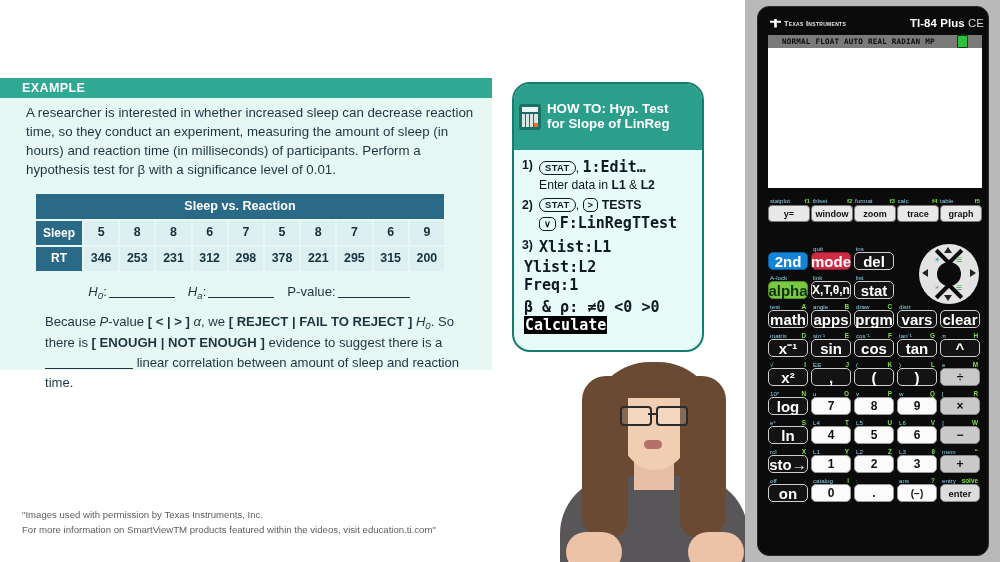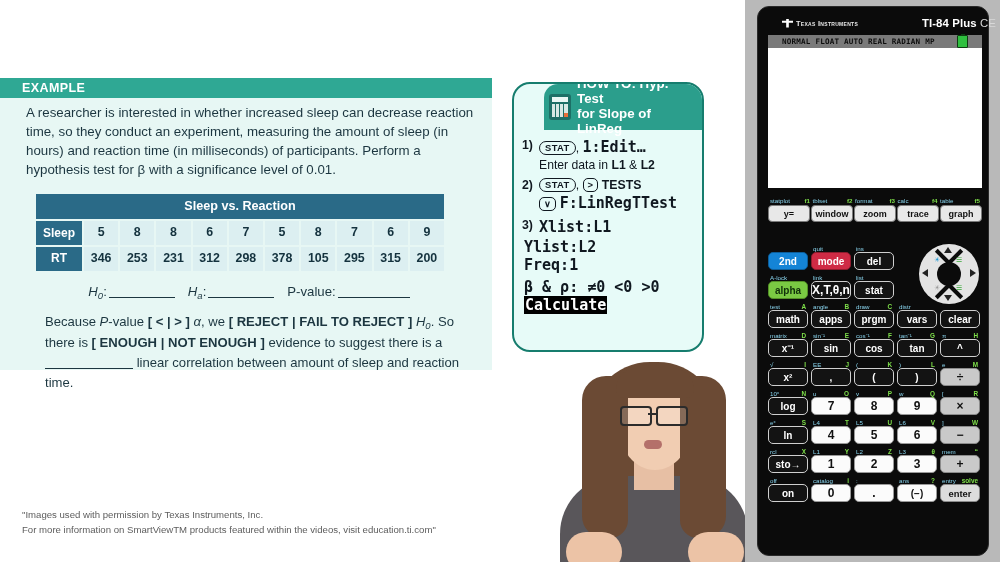--- a/index.html
+++ b/index.html
@@ -65,24 +65,23 @@
     position:absolute;left:22px;top:508px;width:480px;
     font-size:9.6px;color:#5d5d5d;line-height:1.55;
   }
   
   #howto-card{
     position:absolute;left:512px;top:82px;width:192px;height:270px;
     background:#e7fbf8;border:2.5px solid #167d6e;border-radius:18px;
     box-sizing:border-box;overflow:hidden;
   }
   #howto-header{
-    height:46px;background:#2b9e8c;display:flex;align-items:center;
+    height:66px;background:#2b9e8c;display:flex;align-items:center;
     padding:0 6px 0 5px;box-sizing:border-box;
     border-radius:14px 14px 0 0;
-    margin-left:30px;
   }
   #calc-icon{
     width:22px;height:26px;background:#1d6f66;border-radius:3px;
     margin-right:6px;flex:0 0 auto;position:relative;
   }
   #calc-icon .scr{position:absolute;left:3px;top:3px;width:16px;height:5px;background:#e9f6f3;}
   #calc-icon .gridk{position:absolute;left:3px;top:10px;width:16px;height:13px;
     background:
       linear-gradient(to right,#d7e8e4 0 3px,transparent 3px 4px,#d7e8e4 4px 7px,transparent 7px 8px,#d7e8e4 8px 11px,transparent 11px 12px,#d7e8e4 12px 16px),
       #1d6f66;
@@ -135,21 +134,21 @@
   .p-armR{position:absolute;left:132px;top:176px;width:56px;height:40px;background:#ecc3a6;border-radius:22px;}
   
   #calc-outer{
     position:absolute;left:745px;top:0;width:255px;height:562px;background:#b9b9b9;
   }
   #calc-body{
     position:absolute;left:12px;top:6px;width:232px;height:550px;
     background:#0b0b0b;border-radius:12px;border:1px solid #2a2a2a;box-sizing:border-box;
   }
   #ti-brand{
-    position:absolute;left:24px;top:9px;width:214px;height:14px;
+    position:absolute;left:12px;top:9px;width:214px;height:14px;
     display:flex;align-items:center;justify-content:space-between;
   }
   #ti-logo{display:flex;align-items:center;gap:3px;}
   #ti-logo .mark{
     width:11px;height:9px;background:#ffffff;
     clip-path:polygon(0 25%,38% 25%,38% 0,62% 0,62% 25%,100% 25%,100% 48%,62% 48%,62% 100%,38% 100%,38% 48%,0 48%);
   }
   #ti-logo .txt{color:#e8e8e8;font-size:7.4px;letter-spacing:.3px;font-variant:small-caps;font-weight:bold;}
   #ti-model{color:#ffffff;font-size:11.4px;font-weight:bold;letter-spacing:.1px;}
   #ti-model .ce{font-weight:normal;color:#d8d8d8;}
@@ -179,21 +178,21 @@
   
   #keypad{position:absolute;left:10px;top:236px;width:214px;}
   .krow{display:flex;margin-bottom:2px;position:relative;}
   .kcell{width:40px;margin-right:3px;}
   .kcell:last-child{margin-right:0;}
   .klabels{height:9px;display:flex;justify-content:space-between;align-items:flex-end;padding:0 2px;}
   .klabels .l2{color:#8ad6f0;font-size:6.2px;line-height:7px;}
   .klabels .la{color:#7fe04a;font-size:6.4px;font-weight:bold;line-height:7px;}
   .kbtn{
     height:18px;border-radius:5px;display:flex;align-items:center;justify-content:center;
-    font-size:10px;font-weight:bold;box-sizing:border-box;
+    font-size:15px;font-weight:bold;box-sizing:border-box;
   }
   .kbtn.dark{background:#131313;border:1.2px solid #cfcfcf;color:#ffffff;}
   .kbtn.white{background:#fbfbfb;border:1px solid #9a9a9a;color:#111111;font-size:12px;}
   .kbtn.gray{background:#c9c9c9;border:1px solid #8b8b8b;color:#111111;font-size:12px;}
   .kbtn.blue{background:#1484d6;border:1px solid #0c5d99;color:#ffffff;}
   .kbtn.red{background:#cf2b45;border:1px solid #8e1b2d;color:#ffffff;}
   .kbtn.green{background:#7ac943;border:1px solid #539026;color:#10300a;}
   .kbtn.lgray{background:#dcdcdc;border:1px solid #8b8b8b;color:#111;}
   
   #dpad{
@@ -252,21 +251,21 @@
         <td class="val">9</td>
       </tr>
       <tr>
         <td class="rowlab">RT</td>
         <td class="val">346</td>
         <td class="val">253</td>
         <td class="val">231</td>
         <td class="val">312</td>
         <td class="val">298</td>
         <td class="val">378</td>
-        <td class="val">105</td>
+        <td class="val">221</td>
         <td class="val">295</td>
         <td class="val">315</td>
         <td class="val">200</td>
       </tr>
     </tbody>
       </table>
 
     <div id="hyp-line">
       <span class="ital">H</span><span class="sub ital">0</span><span>:</span><span class="blank"></span>
       &nbsp;

